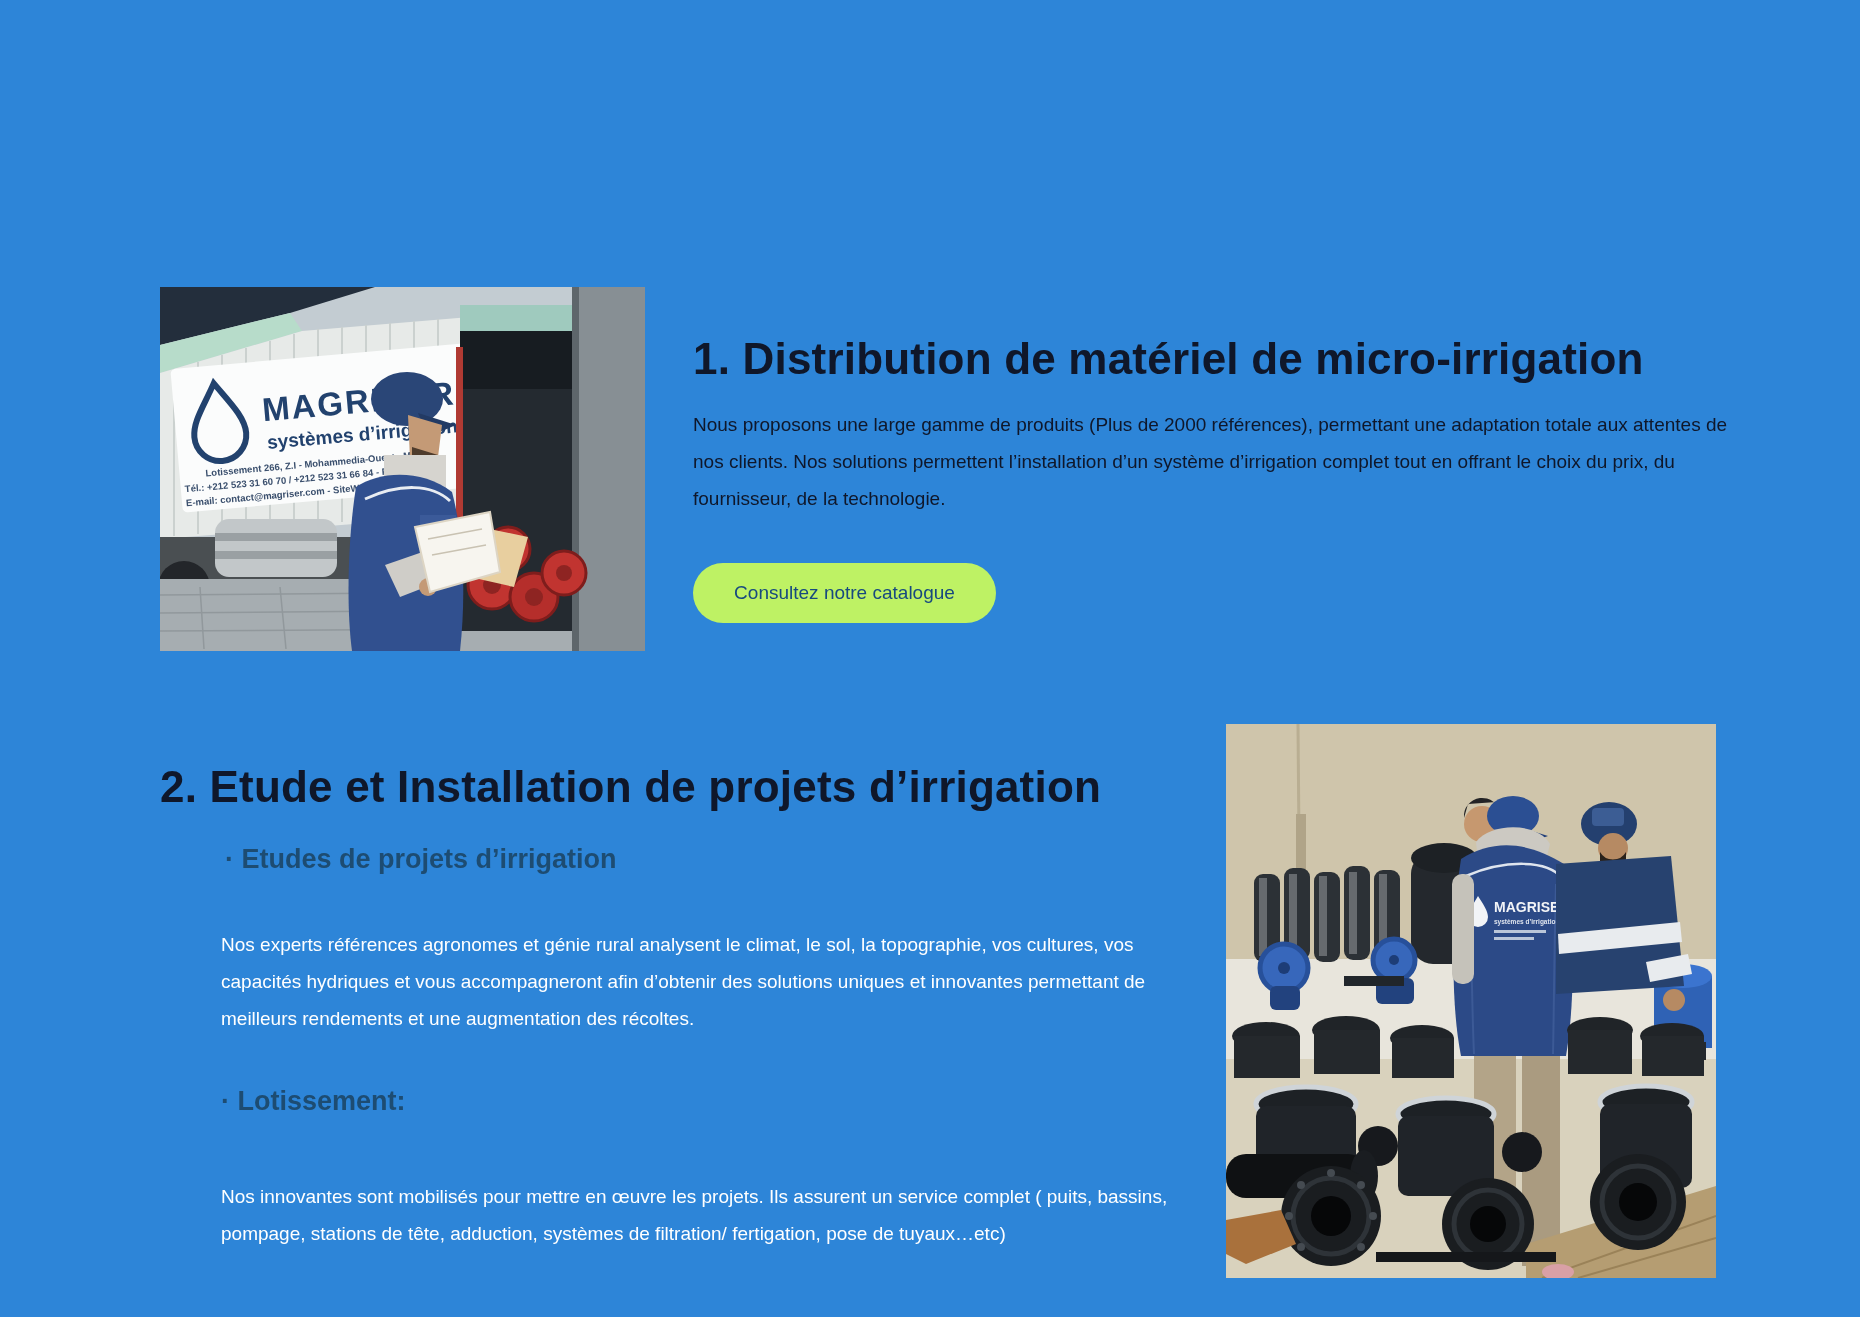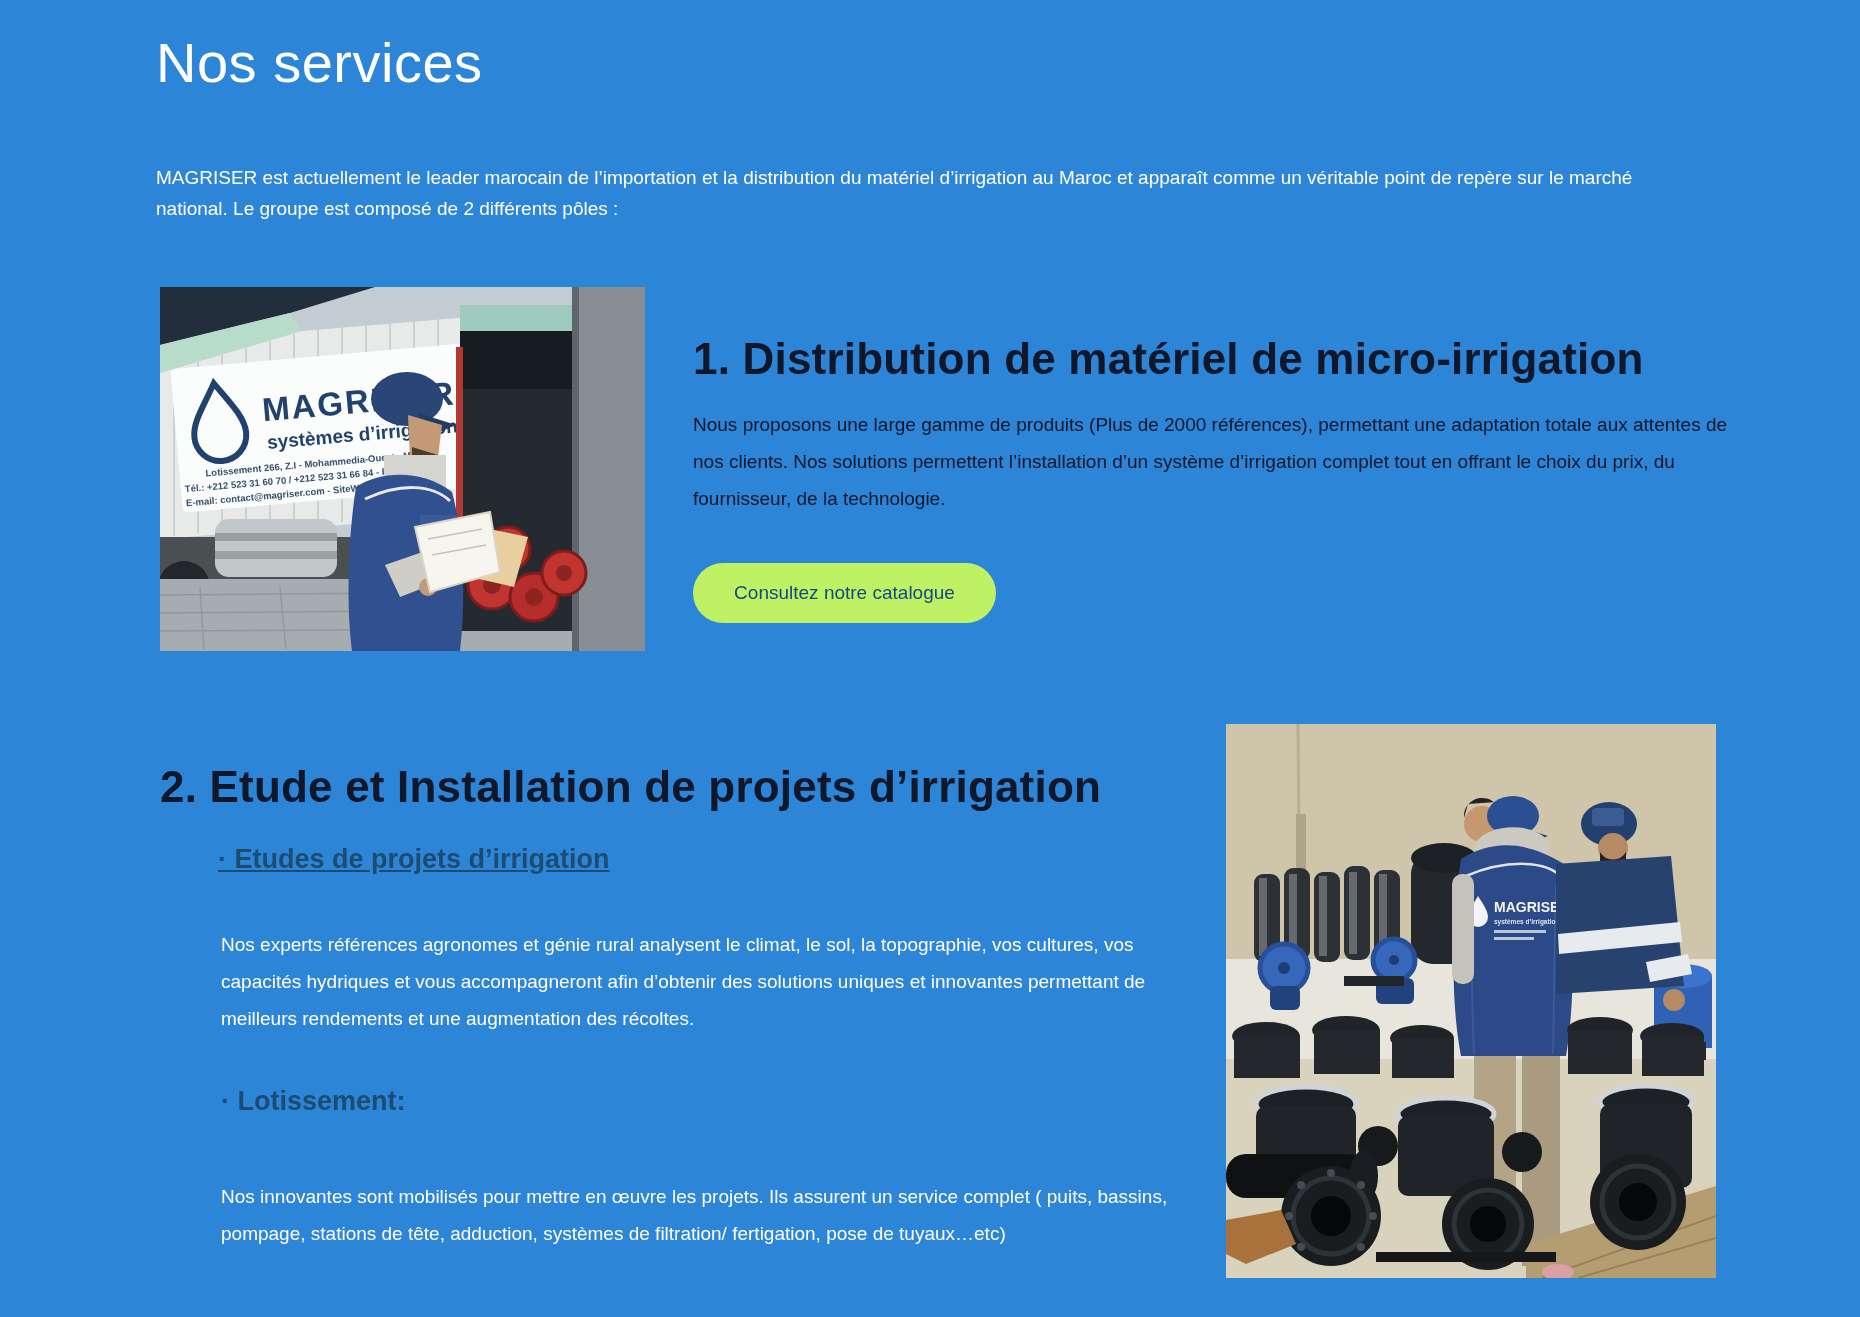--- a/index.html
+++ b/index.html
@@ -73,40 +73,38 @@
     cursor:pointer;
   }
   .s2-heading{ left:160px; top:762px; }
   .sub-heading{
     position:absolute;
     margin:0;
     color:#1d4c72;
     font-size:27px;
     font-weight:700;
   }
-  .s2-sub1{ left:218px; top:844px;text-decoration:underline; }
+  .s2-sub1{ left:225px; top:844px; }
   .s2-sub2{ left:221px; top:1086px; }
   .s2-body{
     position:absolute;
     margin:0;
     color:#ffffff;
     font-size:19px;
     line-height:37px;
   }
   .s2-body1{ left:221px; top:926px; max-width:960px; }
   .s2-body2{ left:221px; top:1178px; max-width:1005px; }
 </style>
 </head>
 <body>
 
 <div class="page">
 
-  <h1 class="page-title">Nos services</h1>
-
-  <p class="intro">MAGRISER est actuellement le leader marocain de l’importation et la distribution du matériel d’irrigation au Maroc et apparaît comme un véritable point de repère sur le marché national. Le groupe est composé de 2 différents pôles :</p>
+
 
   <figure class="photo photo1">
     <svg viewBox="0 0 485 364" width="485" height="364">
 
       <rect width="485" height="364" fill="#c3ccd2"></rect>
       <rect x="340" y="60" width="80" height="60" fill="#b8c2c9"></rect>
 
       <polygon points="0,0 215,0 130,26 0,58" fill="#232e3c"></polygon>
       <polygon points="0,58 130,26 142,44 0,86" fill="#b7dcca"></polygon>
 

